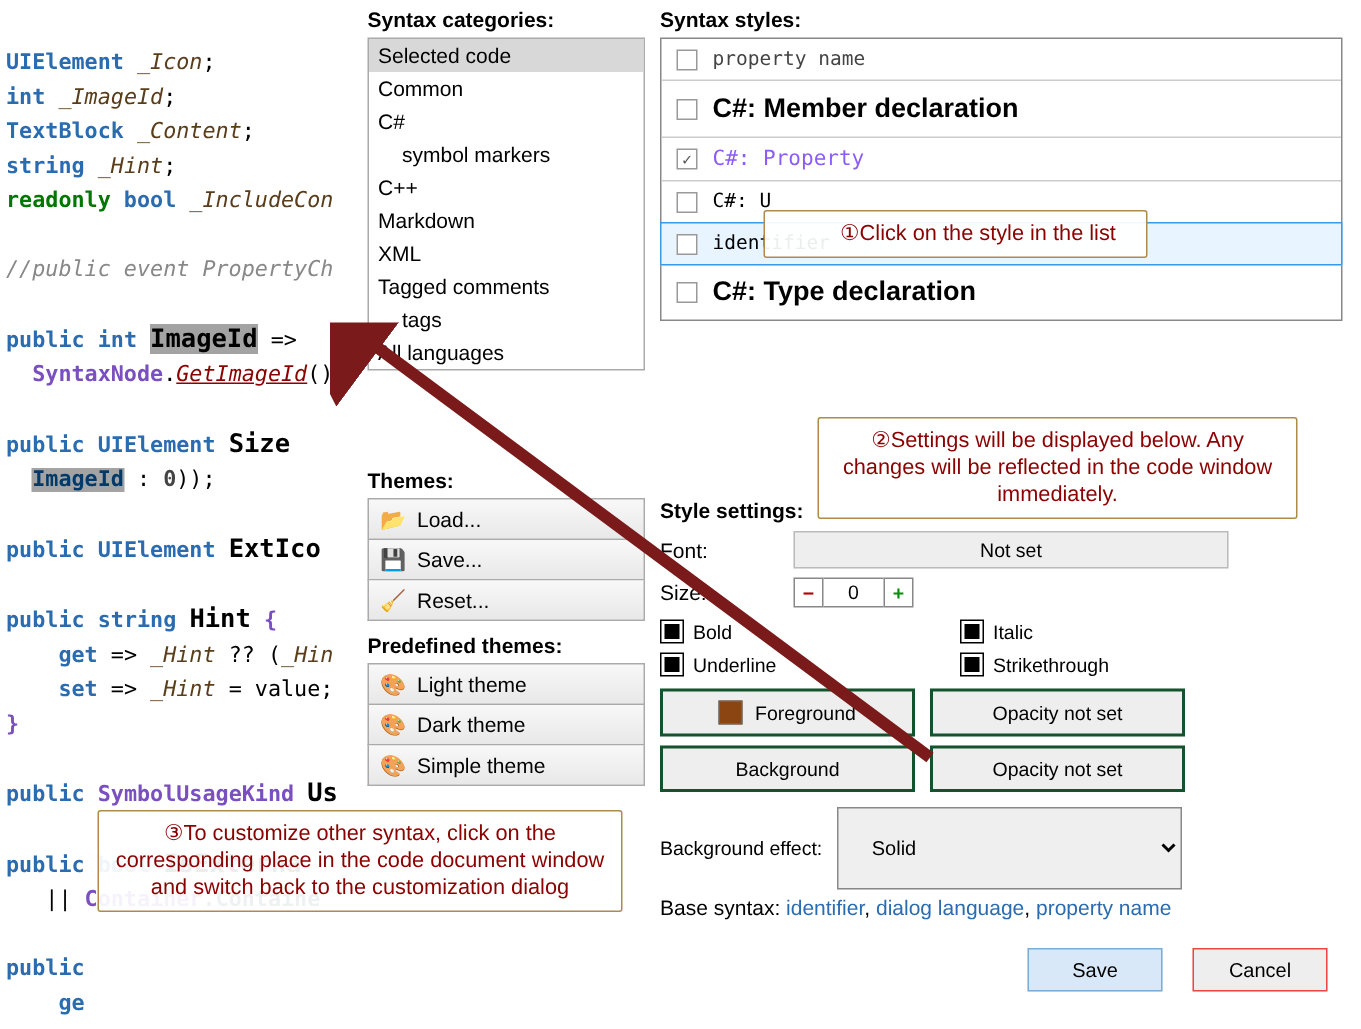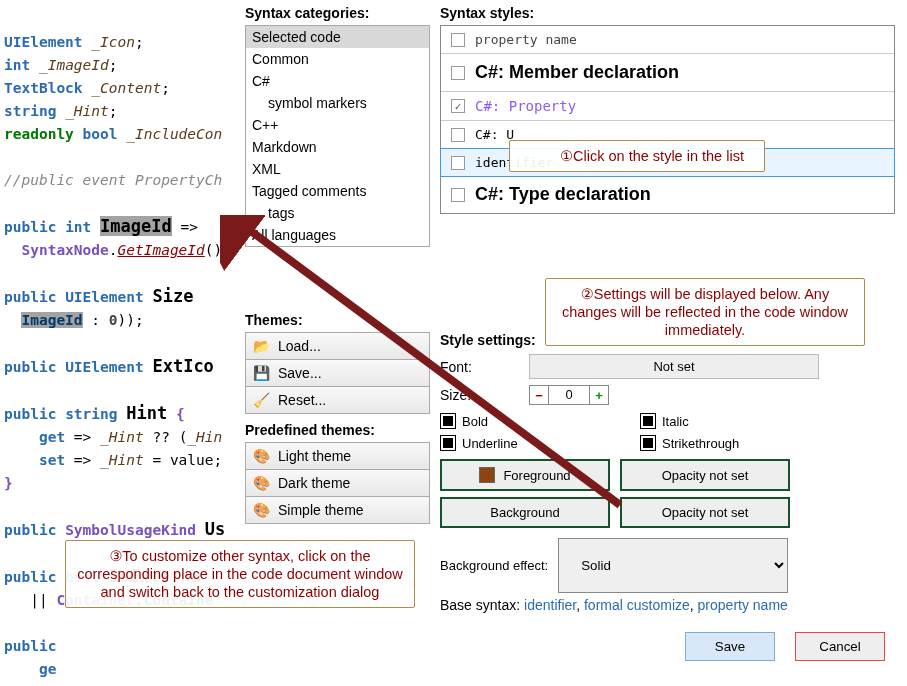--- a/index.html
+++ b/index.html
@@ -339,21 +339,21 @@
   </div>
   <div class="bg-effect-row">
     <span>Background effect:</span>
     <select>
       <option>Solid</option>
     </select>
   </div>
   <div class="base-syntax">
     <span>Base syntax:</span>
     <a href="#">identifier</a>,
-    <a href="#">formal customize</a>,
+    <a href="#">dialog language</a>,
     <a href="#">property name</a>
   </div>
   <div class="bottom-btns">
     <button class="primary">Save</button>
     <button class="secondary">Cancel</button>
   </div>
 </div>
 
 <div class="annotation anno1">①Click on the style in the list</div>
 <div class="annotation anno2">②Settings will be displayed below. Any changes will be reflected in the code window immediately.</div>

